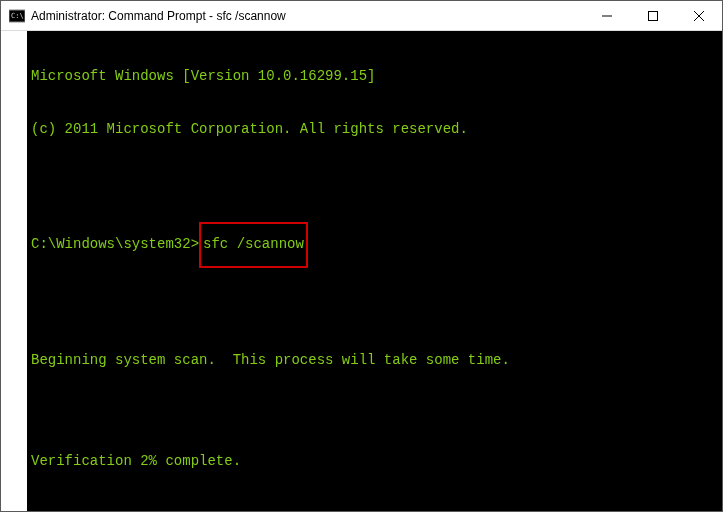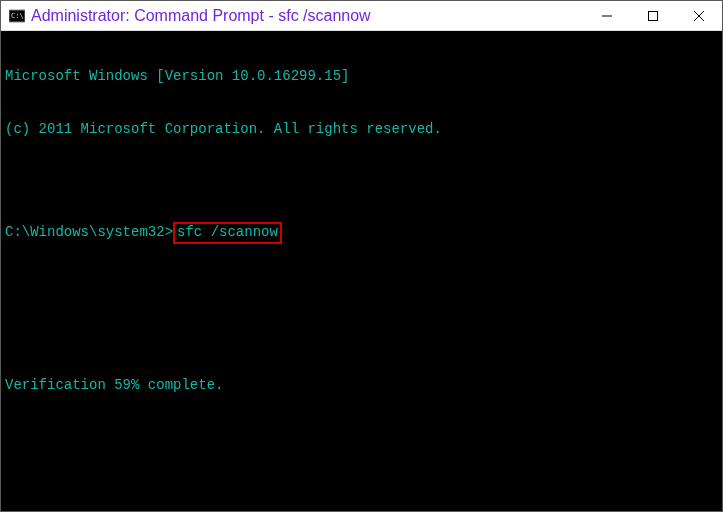--- a/index.html
+++ b/index.html
@@ -36,60 +36,61 @@
       margin-right: 6px;
       display: flex;
       align-items: center;
       justify-content: center;
     }
     .titlebar-icon svg {
       width: 16px;
       height: 16px;
     }
     .titlebar-title {
-      font-size: 16px;
-      color: #6d28d9;
+      font-size: 12px;
+      color: #000000;
       flex: 1;
     }
     .window-controls {
       display: flex;
       height: 100%;
     }
     .window-control {
       width: 46px;
       height: 100%;
       display: flex;
       align-items: center;
       justify-content: center;
       cursor: pointer;
       font-family: "Segoe UI", sans-serif;
       font-size: 10px;
       color: #000;
     }
     .terminal {
       flex: 1;
       background: #000;
-      color: #14b8a6;
+      color: #84cc16;
       font-family: Consolas, "Courier New", monospace;
       font-size: 14px;
       line-height: 1.25;
       padding: 2px 4px;
       overflow: hidden;
       white-space: pre;
+      margin-left: 26px;
     }
     .terminal-line {
       display: block;
     }
     .prompt-line {
       display: flex;
       align-items: center;
     }
     .highlighted-command {
       border: 2px solid #d00000;
-      padding: 0 2px;
+      padding: 12px 2px;
       display: inline-block;
     }
     .spacer {
       height: 14px;
     }
   </style>
 </head>
 <body>
 
 <div class="window">
@@ -119,16 +120,17 @@
           </svg>
       </div>
     </div>
   </div>
   <div class="terminal">
     <span class="terminal-line">Microsoft Windows [Version 10.0.16299.15]</span>
     <span class="terminal-line">(c) 2011 Microsoft Corporation. All rights reserved.</span>
     <div class="spacer"></div>
     <div class="prompt-line"><span>C:\Windows\system32&gt;</span><span class="highlighted-command">sfc /scannow</span></div>
     <div class="spacer"></div>
+    <span class="terminal-line">Beginning system scan.  This process will take some time.</span>
     <div class="spacer"></div>
-    <span class="terminal-line">Verification 59% complete.</span>
+    <span class="terminal-line">Verification 2% complete.</span>
   </div>
 </div>
 
 </body></html>

